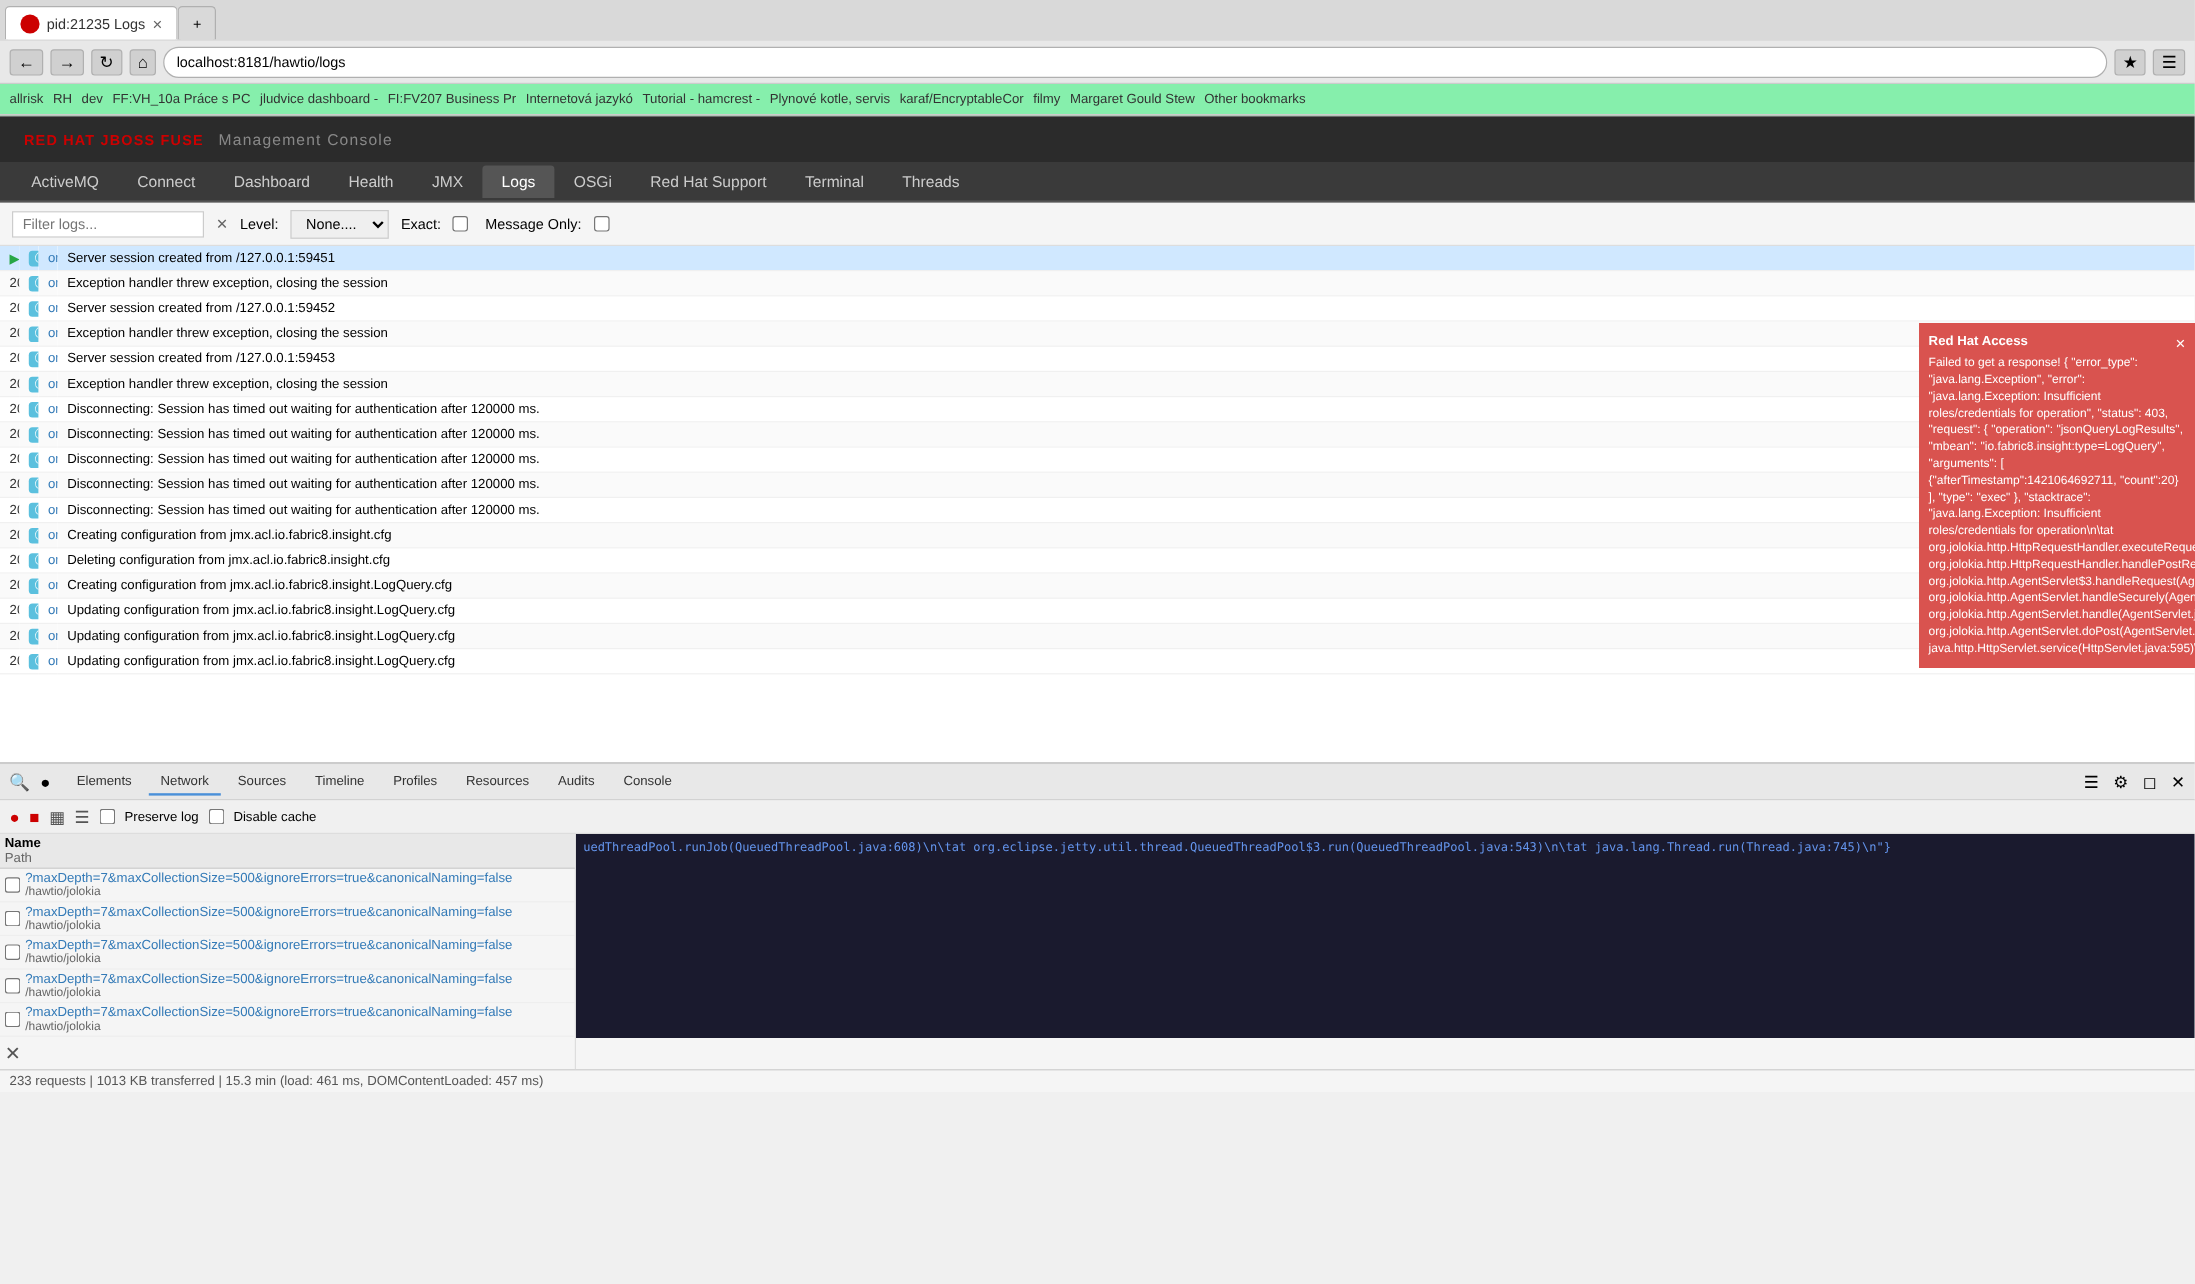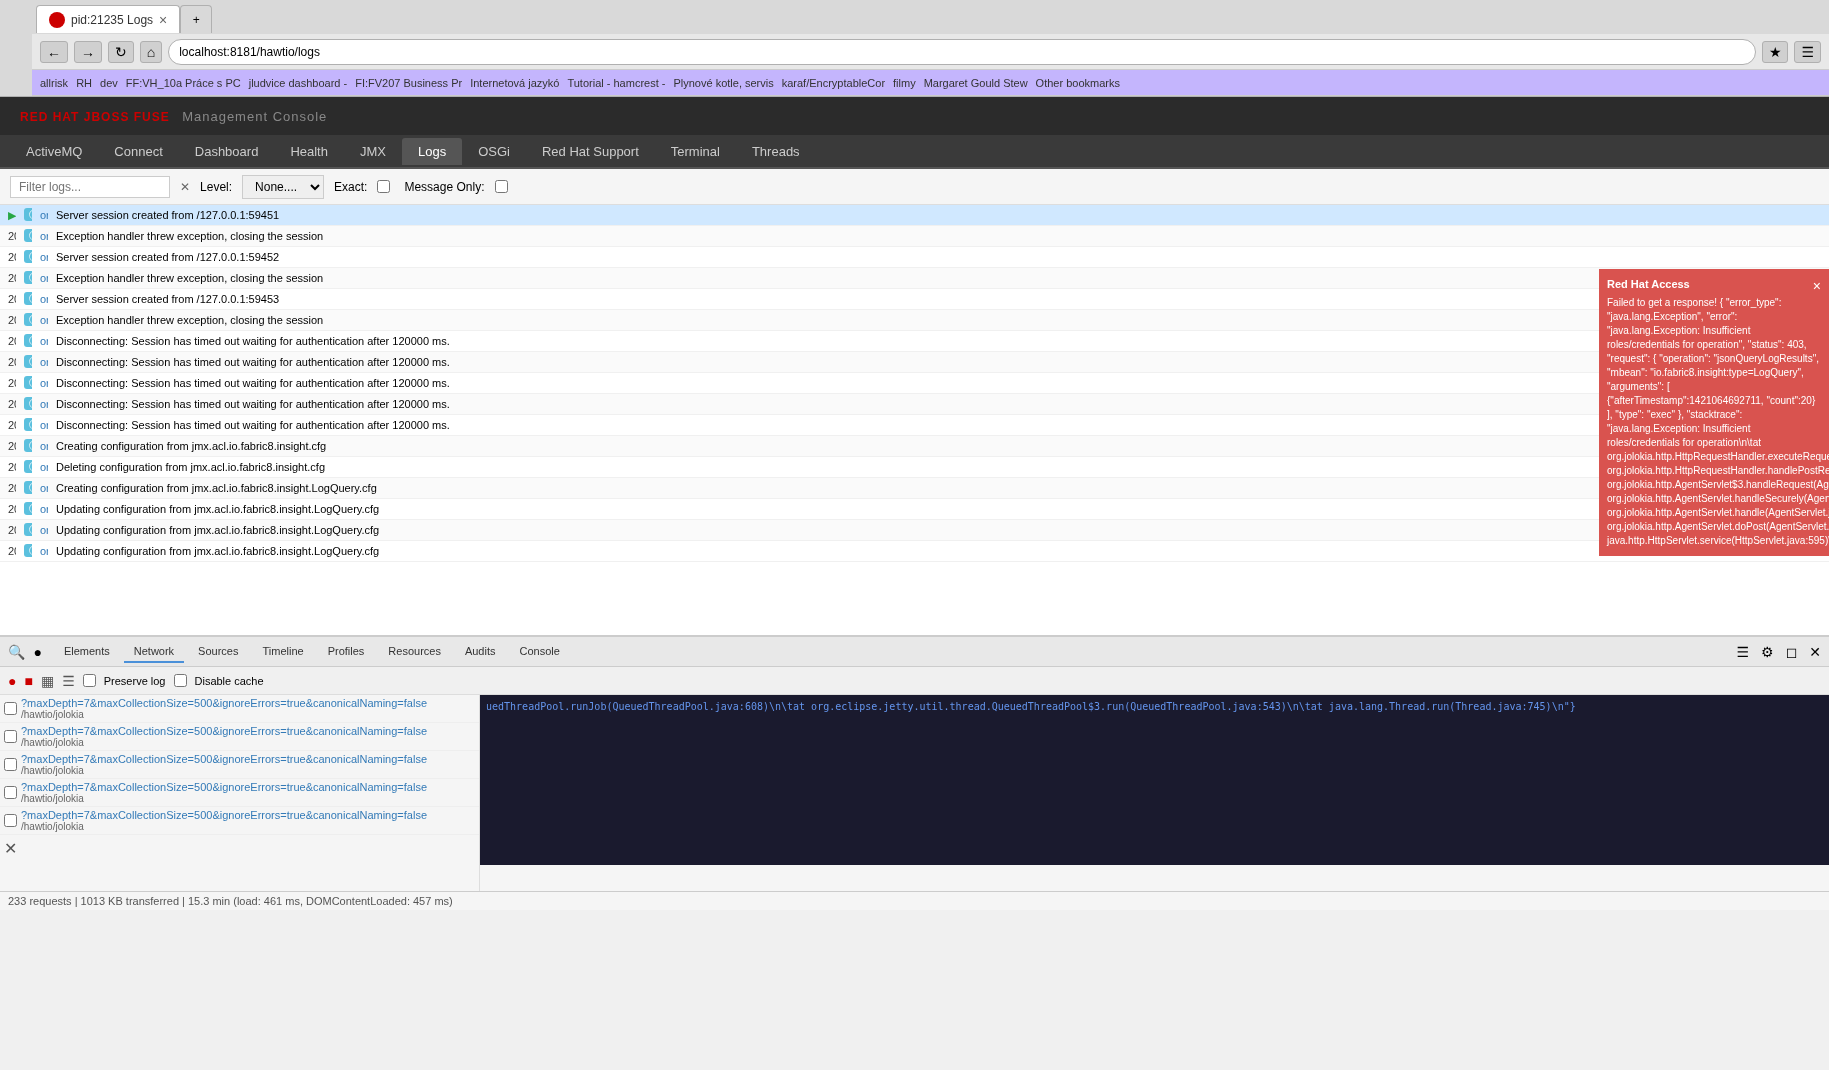--- a/index.html
+++ b/index.html
@@ -1,29 +1,29 @@
 <!DOCTYPE html>
 <html><head>
   <meta charset="utf-8">
   <style>
     * { margin: 0; padding: 0; box-sizing: border-box; }
     body { font-family: Arial, sans-serif; font-size: 12px; background: #f0f0f0; overflow: hidden; width: 1829px; height: 1070px; }
 
     
-    .browser-chrome { background: #d9d9d9; border-bottom: 1px solid #b0b0b0; padding-left: 32px; }
+    .browser-chrome { background: #d9d9d9; border-bottom: 1px solid #b0b0b0; }
     .tab-bar { display: flex; align-items: center; padding: 4px 4px 0; background: #d9d9d9; height: 34px; }
     .tab { display: flex; align-items: center; background: #f2f2f2; border: 1px solid #b0b0b0; border-bottom: none; border-radius: 4px 4px 0 0; padding: 4px 12px; font-size: 12px; height: 28px; gap: 6px; }
     .tab.active { background: #fff; }
     .tab-icon { width: 16px; height: 16px; background: #c00; border-radius: 50%; display: inline-block; }
     .tab-title { font-size: 12px; color: #333; }
     .tab-close { color: #666; cursor: pointer; font-size: 14px; }
     .nav-bar { display: flex; align-items: center; padding: 4px 8px; background: #e8e8e8; height: 36px; gap: 6px; border-bottom: 1px solid #ccc; }
     .nav-btn { background: #d0d0d0; border: 1px solid #b0b0b0; border-radius: 3px; padding: 2px 6px; cursor: pointer; font-size: 14px; }
     .address-bar { flex: 1; height: 26px; border: 1px solid #b0b0b0; border-radius: 13px; padding: 0 10px; font-size: 12px; background: white; }
-    .bookmarks-bar { display: flex; align-items: center; padding: 2px 8px; background: #c4b5fd; height: 26px; border-bottom: 1px solid #ccc; font-size: 11px; gap: 8px; overflow: hidden; }
+    .bookmarks-bar { display: flex; align-items: center; padding: 2px 8px; background: #86efac; height: 26px; border-bottom: 1px solid #ccc; font-size: 11px; gap: 8px; overflow: hidden; }
     .bookmark-item { white-space: nowrap; color: #333; cursor: pointer; font-size: 11px; }
 
     
     .app-header { background: #2b2b2b; display: flex; align-items: center; padding: 0 12px; height: 38px; }
     .app-logo { color: #c00; font-weight: bold; font-size: 12px; letter-spacing: 1px; }
     .app-logo span { color: #888; font-weight: normal; font-size: 11px; margin-left: 8px; }
 
     .app-nav { background: #3a3a3a; display: flex; align-items: center; padding: 0 10px; height: 34px; border-bottom: 2px solid #555; }
     .nav-tab { color: #ccc; padding: 6px 16px; cursor: pointer; font-size: 13px; text-decoration: none; }
     .nav-tab.active { color: #fff; background: #555; border-radius: 3px 3px 0 0; }
@@ -400,20 +400,26 @@
       <button class="devtools-btn">▦</button>
       <button class="devtools-btn">☰</button>
       <input type="checkbox" style="">
       <label style="font-size:11px;">Preserve log</label>
       <input type="checkbox" style="">
       <label style="font-size:11px;">Disable cache</label>
     </div>
     <div class="devtools-content">
 
       <div class="devtools-left">
+        <div class="net-col-headers">
+          <div style="flex:0 0 340px;font-size:11px;">
+            <span>Name</span><br>
+            <span style="font-weight:normal;color:#666;">Path</span>
+          </div>
+        </div>
         <div id="net-items-container">
         <div class="net-item">
     <input type="checkbox" class="net-item-checkbox" style="">
     <div class="net-item-wrapper">
       <div class="net-item-name">?maxDepth=7&amp;maxCollectionSize=500&amp;ignoreErrors=true&amp;canonicalNaming=false</div>
       <div class="net-item-path">/hawtio/jolokia</div>
     </div>
   </div>
             <div class="net-item">
     <input type="checkbox" class="net-item-checkbox" style="">

